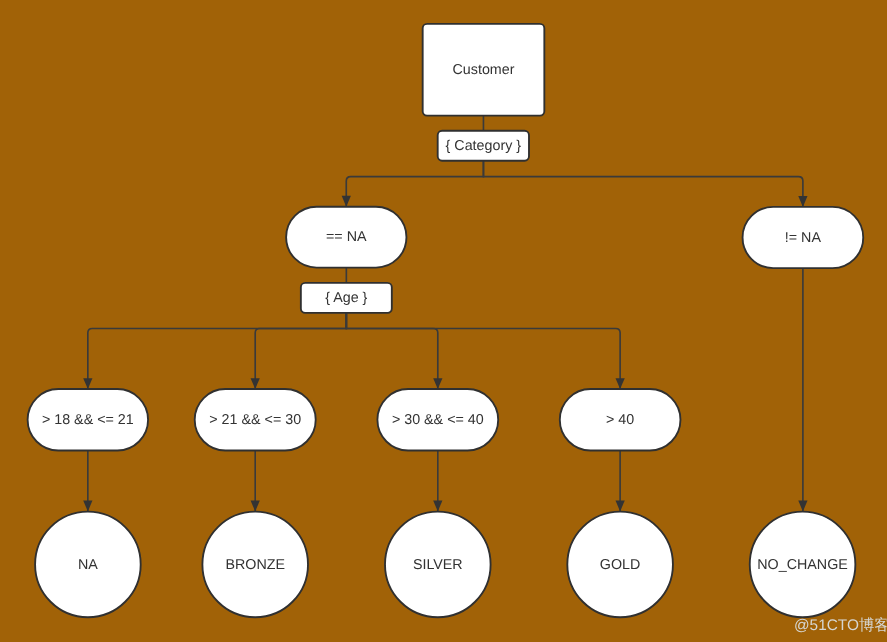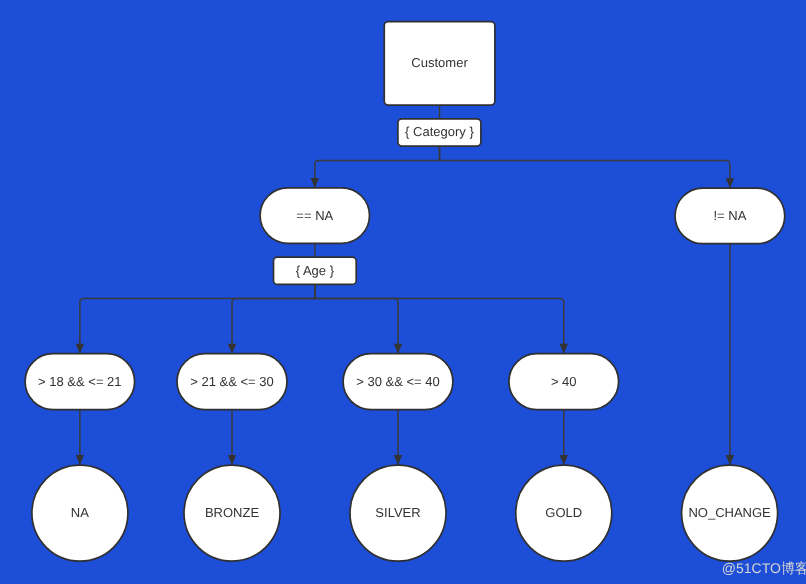--- a/index.html
+++ b/index.html
@@ -18,21 +18,21 @@
   .watermark-url{position:absolute;left:475.3px;top:555px;
                  font-family:"Liberation Serif",serif;font-size:19px;line-height:19px;
                  color:#dddbd4;white-space:nowrap;letter-spacing:2.1px;}
   .watermark-overlay{position:absolute;left:709.8px;top:560.6px;
                      font-family:"Liberation Sans",sans-serif;font-size:14px;line-height:14px;
                      color:#d6d6d2;white-space:nowrap;margin-left:12px;}
 </style>
 <style>.node-shape{fill:#ffffff;stroke:#303030;stroke-width:1.7;}.edge-line{stroke:#3a3a3a;stroke-width:1.5;}.arrow-head{fill:#333333;}.node-label{fill:#333333;font-size:13px;}</style></head>
 <body>
 
-<div id="stage" style="background: #1d4ed8; width: 806px; height: 584px;">
+<div id="stage" style="background: #a16207; width: 806px; height: 584px;">
   <svg class="diagram" viewBox="-0.5 -0.5 806 584">
     <g>
         <path d="M 439 104.6 L 439 118.4" class="edge-line"></path>
         <path d="M 439 145.6 L 439 160 L 318.3 160 Q 314.3 160 314.3 164 L 314.3 187" class="edge-line"></path>
         <path d="M 310.1 177.5 L 318.5 177.5 L 314.3 187.4 Z" class="arrow-head"></path>
         <path d="M 439 145.6 L 439 160 L 725.4 160 Q 729.4 160 729.4 164 L 729.4 187.2" class="edge-line"></path>
         <path d="M 725.1999999999999 177.7 L 733.6 177.7 L 729.4 187.6 Z" class="arrow-head"></path>
         <path d="M 314.35 242.8 L 314.35 256.6" class="edge-line"></path>
         <path d="M 314.35 283.9 L 314.35 298.1 L 83.35 298.1 Q 79.35 298.1 79.35 302.1 L 79.35 352.75" class="edge-line"></path>
         <path d="M 75.14999999999999 343.25 L 83.55 343.25 L 79.35 353.15 Z" class="arrow-head"></path>

